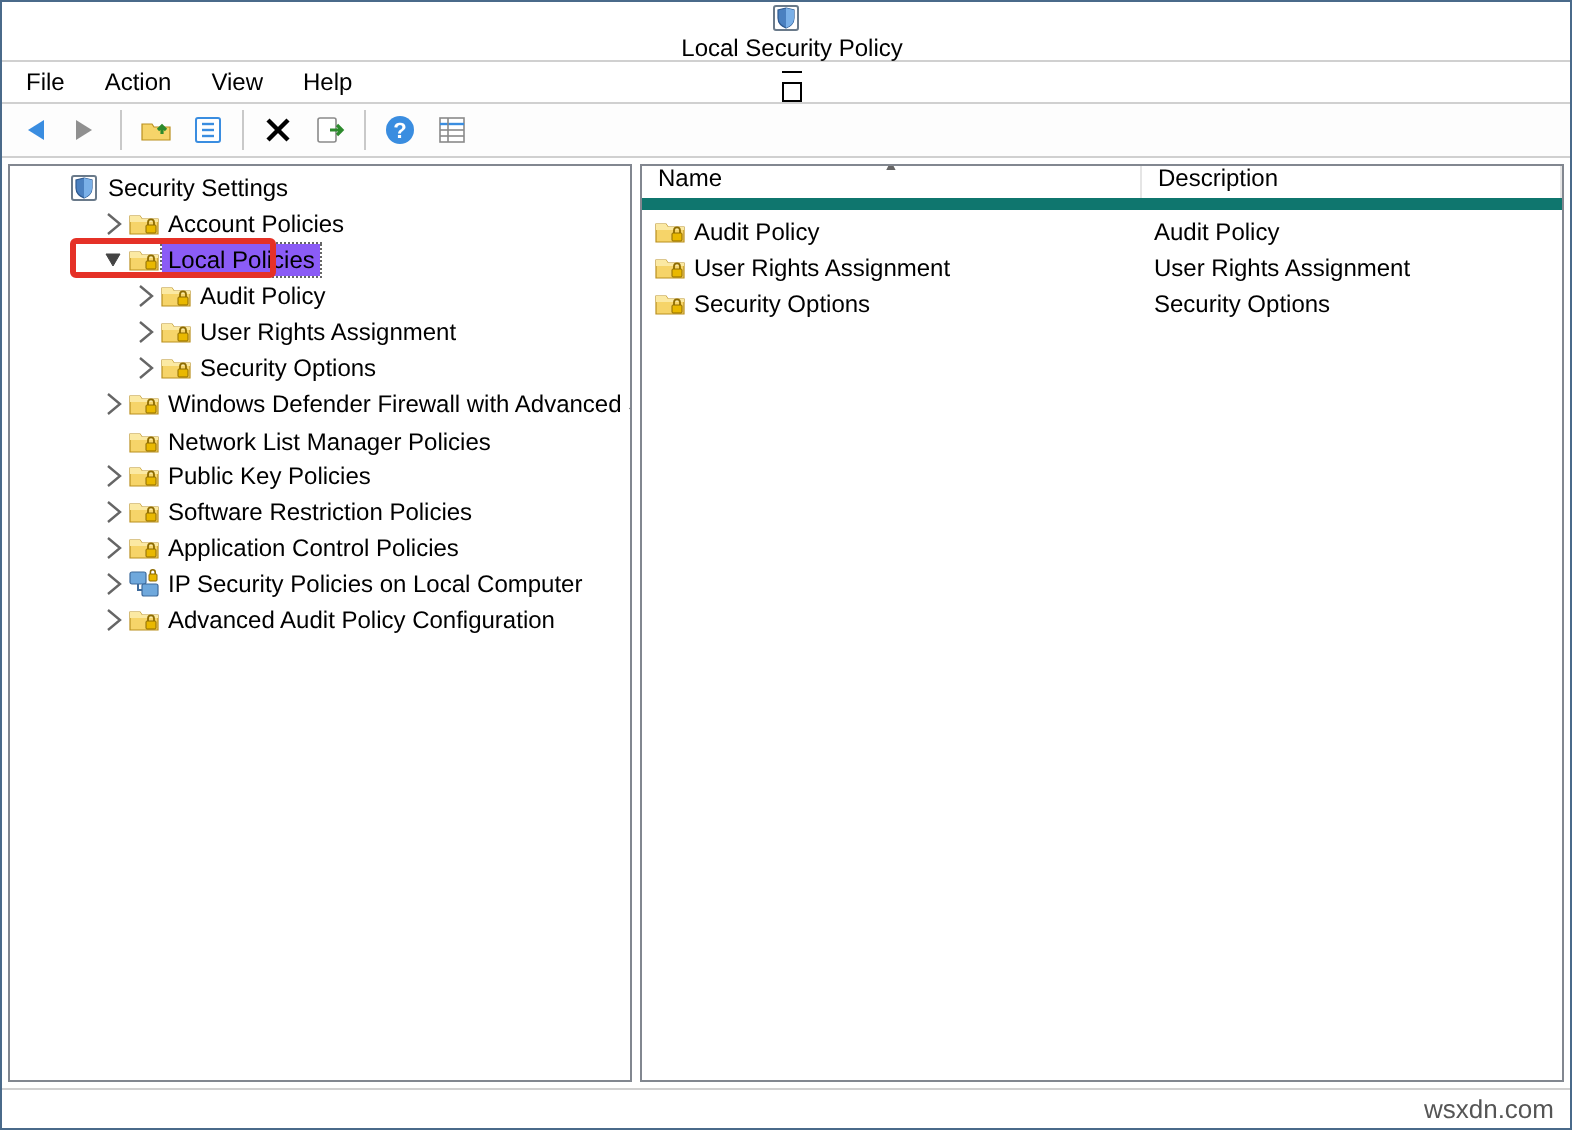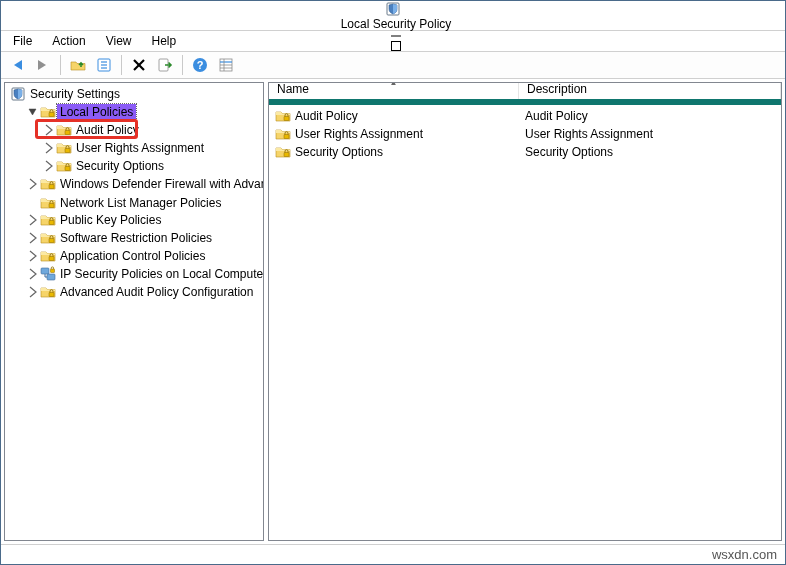--- a/index.html
+++ b/index.html
@@ -52,21 +52,21 @@
   }
   .tsep { width: 1px; height: 20px; background: #c9c9c9; margin: 0 3px; }
   
   .content {
     flex: 1; display: flex; padding: 3px; gap: 4px; min-height: 0;
   }
   .pane {
     border: 1px solid #828790; background: #fff;
     display: flex; flex-direction: column; min-height: 0;
   }
-  .treepane { width: 260px; overflow: auto; position: relative; }
+  .treepane { width: 312px; overflow: auto; position: relative; padding-left: 24px; }
   .listpane { flex: 1; overflow: auto; }
   
   .tree { padding: 2px 0 2px 2px; white-space: nowrap; min-width: 400px; }
   .trow {
     display: flex; align-items: center; height: 18px;
     padding-right: 6px;
   }
   .trow .expander {
     width: 14px; height: 14px; display: flex; align-items: center; justify-content: center;
     color: #666; cursor: pointer; flex: 0 0 14px;
@@ -259,20 +259,33 @@
   <div class="pane treepane">
     <div class="tree" id="tree-root">
         <div class="trow" style="padding-left:2px">
      <span class="nodeicon">
             <svg width="16" height="16">
               <use href="#ico-shield"></use>
             </svg>
           </span>
      <span class="label">Security Settings</span>
    </div>
+        <div class="trow " style="padding-left: 18px;">
+          <span class="expander">
+            <svg width="12" height="14">
+              <use href="#exp-closed"></use>
+            </svg>
+          </span>
+     <span class="nodeicon">
+            <svg width="16" height="16">
+              <use href="#ico-folder-lock"></use>
+            </svg>
+          </span>
+     <span class="label">Account Policies</span>
+        </div>
         <div class="trow selected" style="padding-left: 18px;">
           <span class="expander">
             <svg width="12" height="14">
               <use href="#exp-open"></use>
             </svg>
           </span>
      <span class="nodeicon">
             <svg width="16" height="16">
               <use href="#ico-folder-lock"></use>
             </svg>

